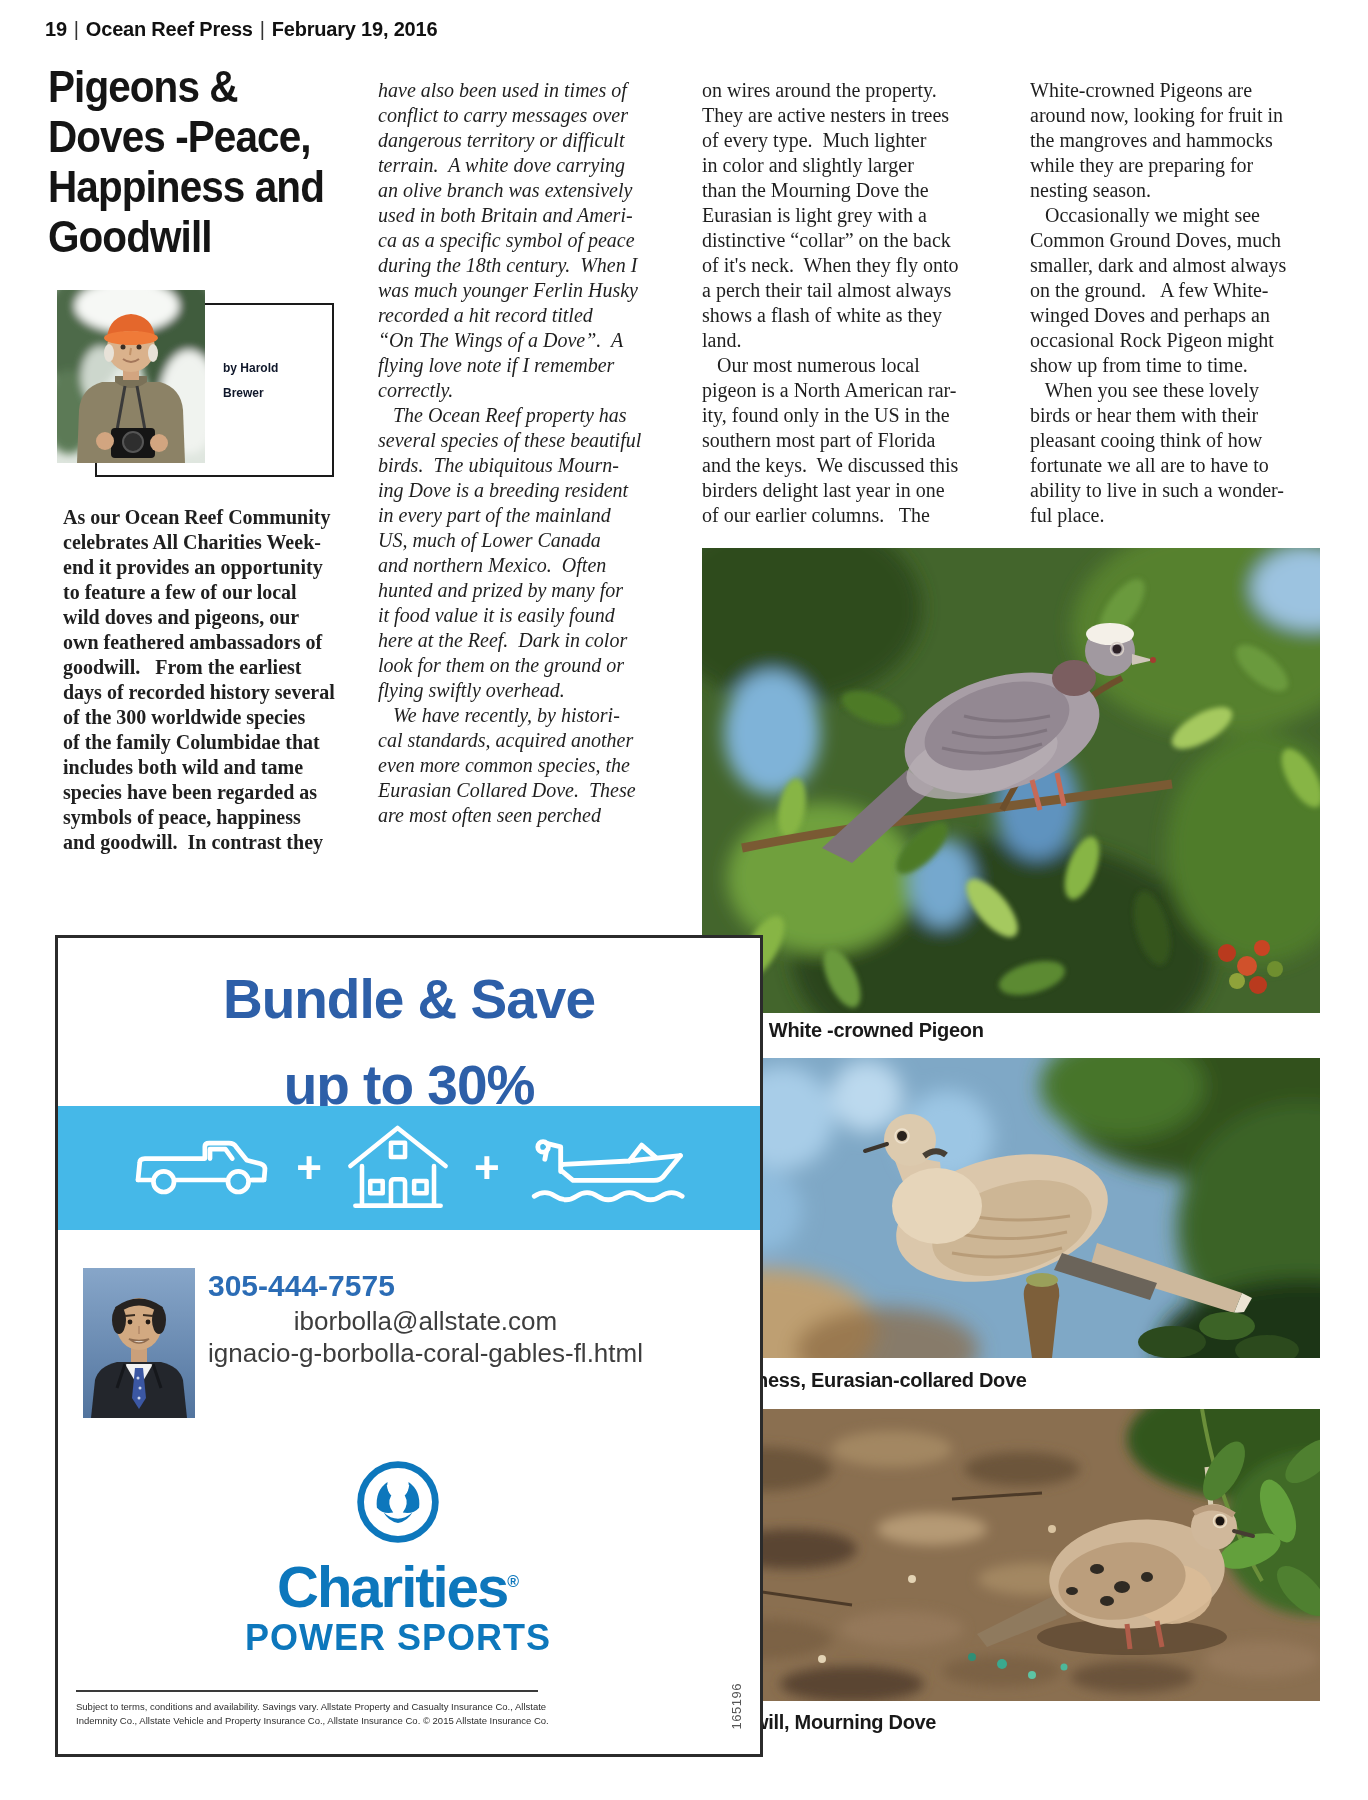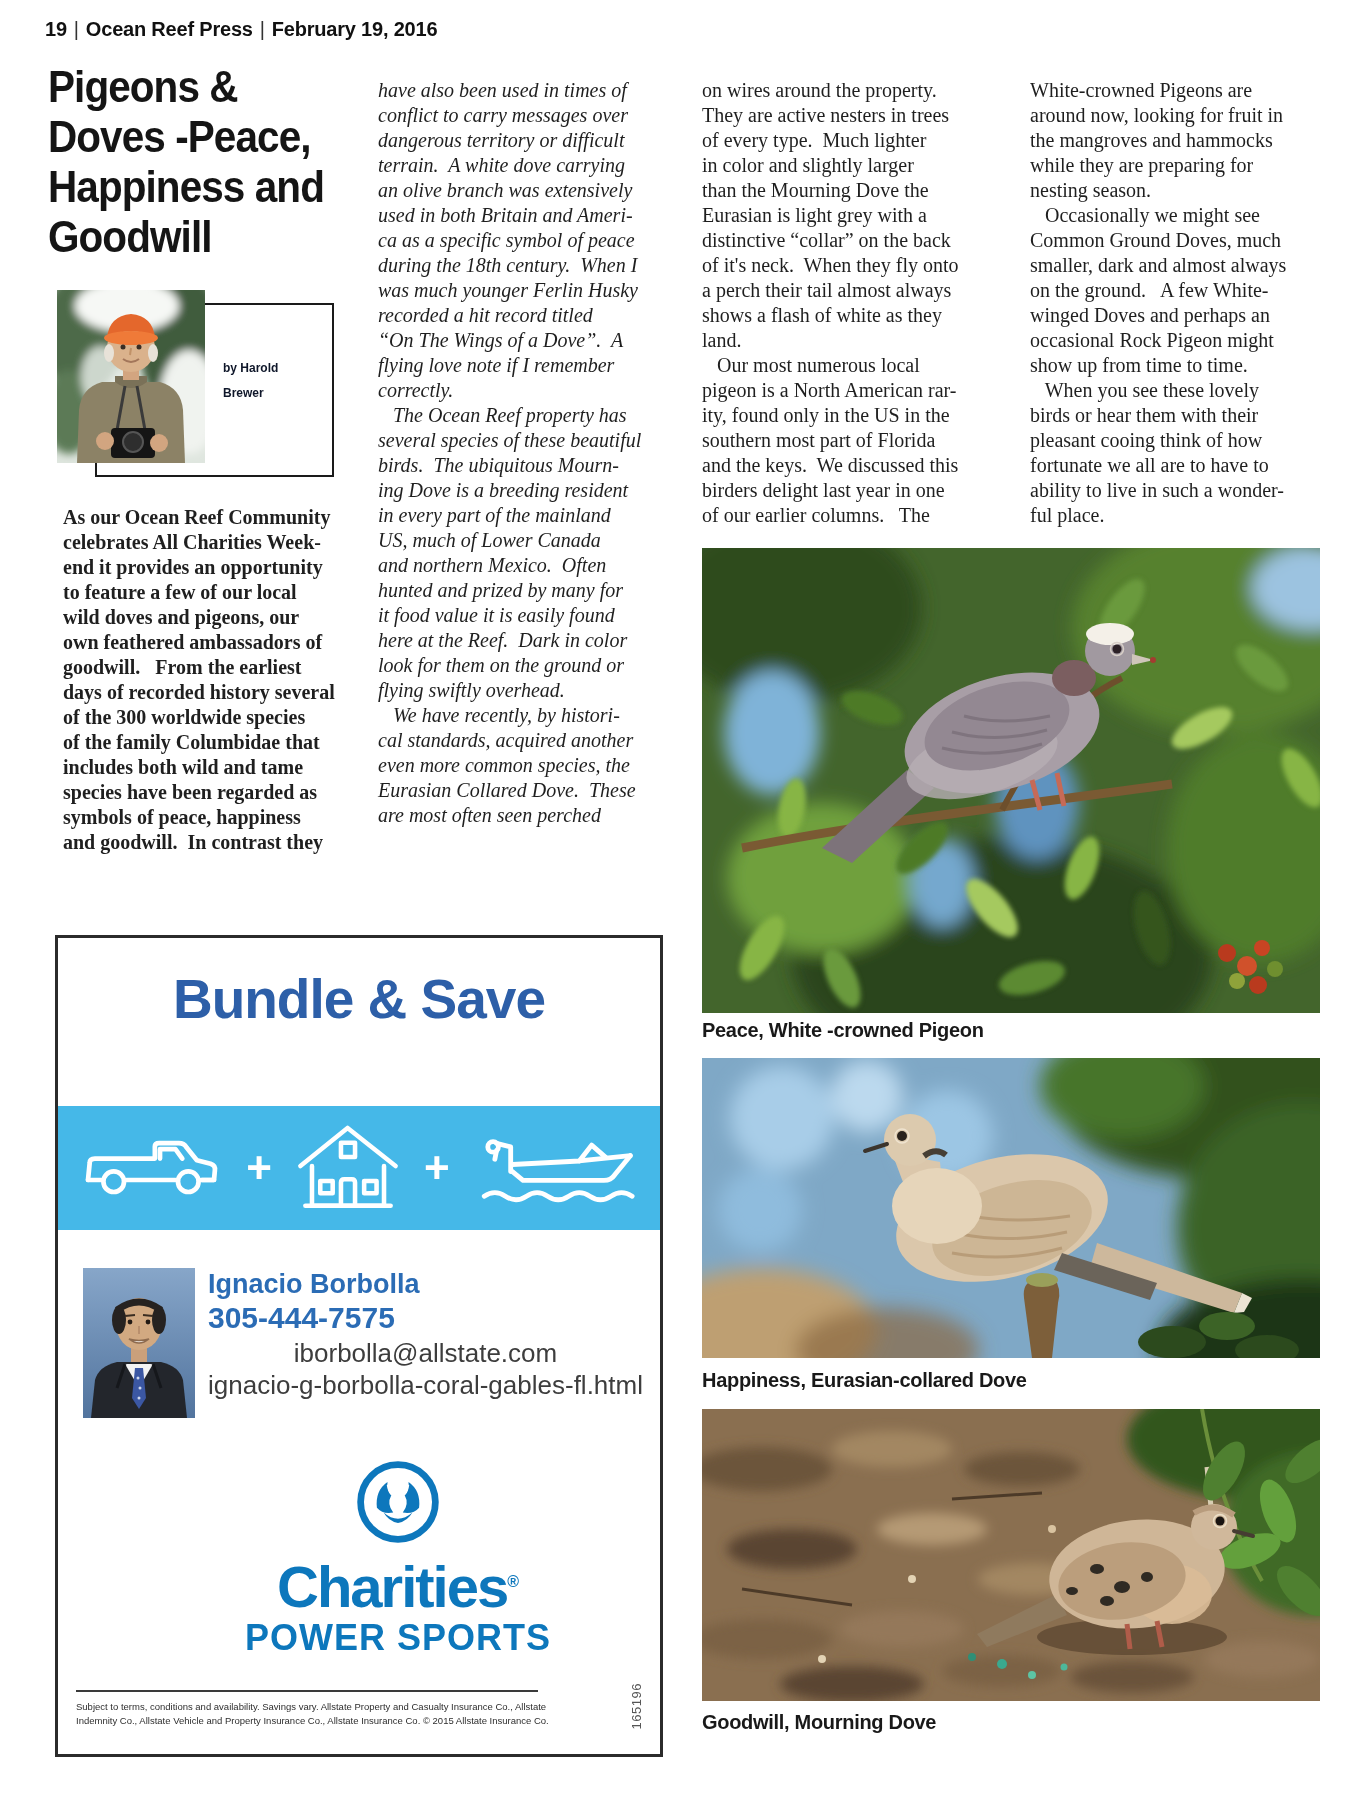--- a/index.html
+++ b/index.html
@@ -40,21 +40,21 @@
   .photo{position:absolute;left:702px;overflow:hidden;background:#3a5a2a;}
   .photo svg{display:block;}
   .photo1{top:548px;width:618px;height:465px;}
   .photo2{top:1058px;width:618px;height:300px;}
   .photo3{top:1409px;width:618px;height:292px;}
   .caption{position:absolute;left:702px;font-size:20px;font-weight:700;
            letter-spacing:-0.3px;color:#191919;}
   .cap1{top:1019px;} .cap2{top:1369px;} .cap3{top:1711px;}
 
   
-  .ad{position:absolute;left:55px;top:935px;width:608px;height:822px;
+  .ad{position:absolute;left:55px;top:935px;width:708px;height:822px;
       border:3px solid #2b2b2b;box-sizing:border-box;background:#fff;}
   .ad-headline{position:absolute;left:0;top:18px;width:100%;text-align:center;
                color:var(--headline-blue);font-weight:700;font-size:55px;line-height:86px;
                letter-spacing:-1px;white-space:pre;}
   .ad-band{position:absolute;left:0;top:168px;width:100%;height:124px;
            background:var(--band-blue);display:flex;align-items:center;
            justify-content:center;gap:16px;}
   .ad-band .plus{color:#fff;font-size:44px;font-weight:700;line-height:1;padding:0 4px;}
   .agent-photo{position:absolute;left:25px;top:330px;width:112px;height:150px;}
   .agent-info{position:absolute;left:150px;top:330px;}
@@ -374,21 +374,21 @@
       <circle cx="270" cy="248" r="4" fill="#2f8f77"></circle>
       <circle cx="362" cy="258" r="3.5" fill="#4db89a"></circle>
       <circle cx="120" cy="250" r="4" fill="#e3d3b4"></circle>
       <circle cx="210" cy="170" r="4" fill="#e3d3b4"></circle>
       <circle cx="350" cy="120" r="4" fill="#d9c3a0"></circle>
     </svg>
   </div>
   <div class="caption cap3">Goodwill, Mourning Dove</div>
 
   <div class="ad">
-    <div class="ad-headline"><span>Bundle &amp; Save</span><br></div>
+    <div class="ad-headline"><span>Bundle &amp; Save</span><br><span>up to 30%</span></div>
 
     <div class="ad-band">
       <svg width="150" height="86" viewBox="0 0 175 100" fill="none" stroke="#fff" stroke-width="5.5" stroke-linecap="round" stroke-linejoin="round">
         <path d="M14,64 L16,44 Q16,39 22,39 L92,39 L92,25 Q92,21 97,21 L120,21 Q126,21 129,26 L141,41 L157,45 Q163,47 162,53 L161,64 L147,64"></path>
         <path d="M14,64 L29,64 M59,64 L116,64 M146,64 L161,64"></path>
         <path d="M98,39 L98,28 L116,28 L124,39"></path>
         <circle cx="44" cy="66" r="12"></circle>
         <circle cx="131" cy="66" r="12"></circle>
       </svg>
       <span class="plus">+</span>
@@ -434,21 +434,20 @@
         <ellipse cx="76" cy="52" rx="7" ry="14" fill="#262220"></ellipse>
         <path d="M34,42 Q56,26 78,42" stroke="#262220" stroke-width="7" fill="none"></path>
         <circle cx="47" cy="54" r="2.4" fill="#231a14"></circle>
         <circle cx="65" cy="54" r="2.4" fill="#231a14"></circle>
         <path d="M42,48 L52,47 M60,47 L70,48" stroke="#3a2c20" stroke-width="2"></path>
         <path d="M56,58 L56,66" stroke="#b98f6d" stroke-width="2"></path>
         <path d="M46,71 Q56,79 66,71 Q56,74 46,71 Z" fill="#f0e8e0" stroke="#8d6a4e" stroke-width="1.5"></path>
       </svg>
     </div>
     <div class="agent-info">
-      <div class="agent-name">Ignacio Borbolla</div>
       <div class="agent-phone">305-444-7575</div>
       <div class="agent-email">iborbolla@allstate.com</div>
       <div class="agent-url">ignacio-g-borbolla-coral-gables-fl.html</div>
     </div>
 
     <div class="brand">
       <svg class="mark" width="92" height="92" viewBox="0 0 96 96">
         <circle cx="48" cy="48" r="39" stroke="#0d77bc" stroke-width="7" fill="#ffffff"></circle>
         <path d="M26,54 Q24,36 37,27 Q36,37 41,41 Q36,50 43,59 Q32,61 26,54 Z" fill="#0d77bc"></path>
         <path d="M70,54 Q72,36 59,27 Q60,37 55,41 Q60,50 53,59 Q64,61 70,54 Z" fill="#0d77bc"></path>

